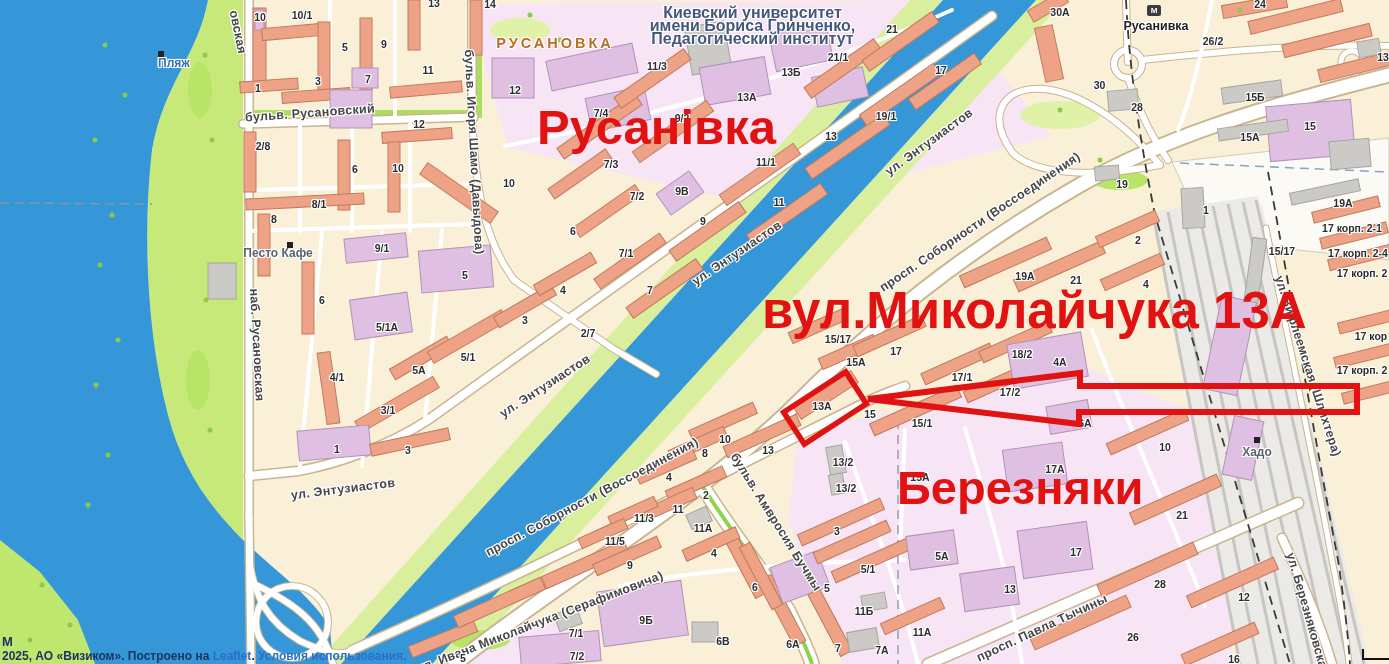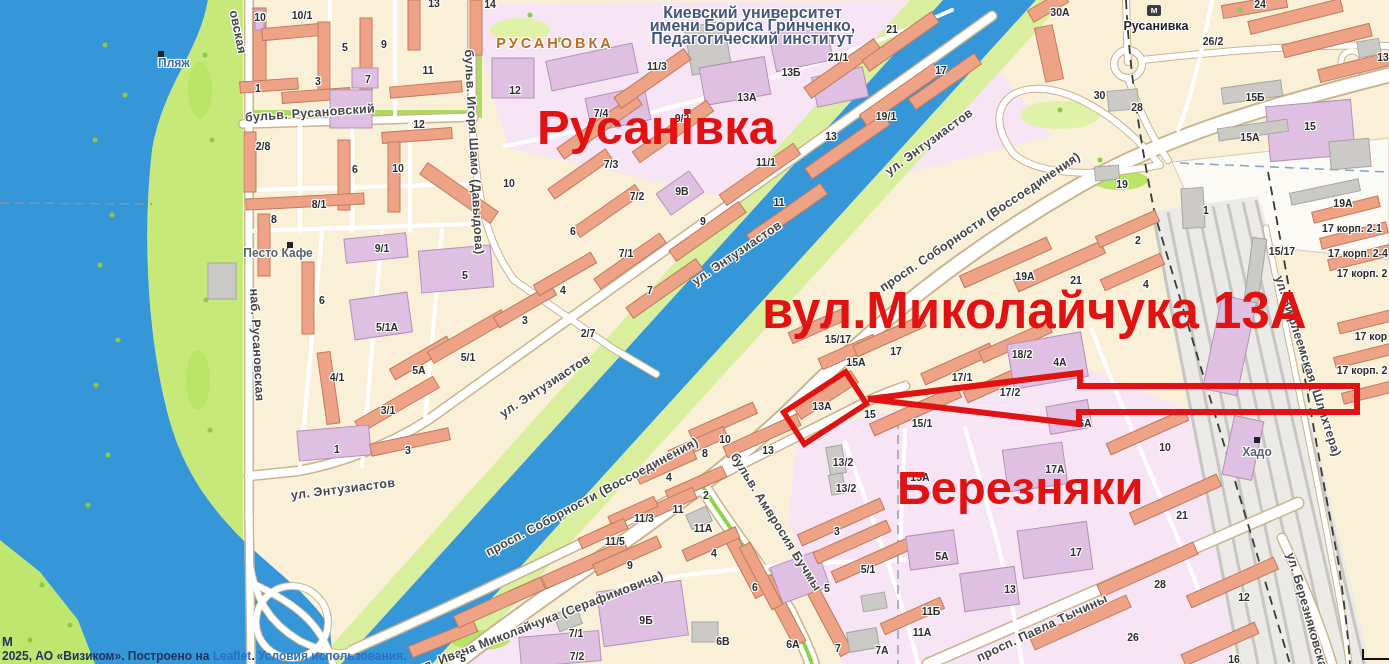--- a/index.html
+++ b/index.html
@@ -441,21 +441,21 @@
       <div class="lbl n" style="left: 576px; top: 633px; transform: translate(-50%, -50%);">7/1</div>
       <div class="lbl n" style="left: 577px; top: 656px; transform: translate(-50%, -50%);">7/2</div>
       <div class="lbl n" style="left: 646px; top: 620px; transform: translate(-50%, -50%);">9Б</div>
       <div class="lbl n" style="left: 723px; top: 641px; transform: translate(-50%, -50%);">6В</div>
       <div class="lbl n" style="left: 755px; top: 587px; transform: translate(-50%, -50%);">6</div>
       <div class="lbl n" style="left: 793px; top: 644px; transform: translate(-50%, -50%);">6А</div>
       <div class="lbl n" style="left: 827px; top: 588px; transform: translate(-50%, -50%);">5</div>
       <div class="lbl n" style="left: 868px; top: 569px; transform: translate(-50%, -50%);">5/1</div>
       <div class="lbl n" style="left: 838px; top: 648px; transform: translate(-50%, -50%);">7</div>
       <div class="lbl n" style="left: 882px; top: 650px; transform: translate(-50%, -50%);">7А</div>
-      <div class="lbl n" style="left: 931px; top: 611px; transform: translate(-50%, -50%); text-align: center;">11Б</div>
+      <div class="lbl n" style="left: 864px; top: 611px; transform: translate(-50%, -50%); text-align: center;">11Б</div>
       <div class="lbl n" style="left: 922px; top: 632px; transform: translate(-50%, -50%);">11А</div>
       <div class="lbl n" style="left: 725px; top: 439px; transform: translate(-50%, -50%);">10</div>
       <div class="lbl n" style="left: 705px; top: 453px; transform: translate(-50%, -50%);">8</div>
       <div class="lbl n" style="left: 768px; top: 450px; transform: translate(-50%, -50%);">13</div>
       <div class="lbl n" style="left: 669px; top: 477px; transform: translate(-50%, -50%);">4</div>
       <div class="lbl n" style="left: 706px; top: 495px; transform: translate(-50%, -50%);">2</div>
       <div class="lbl n" style="left: 678px; top: 509px; transform: translate(-50%, -50%);">11</div>
       <div class="lbl n" style="left: 644px; top: 518px; transform: translate(-50%, -50%);">11/3</div>
       <div class="lbl n" style="left: 615px; top: 541px; transform: translate(-50%, -50%);">11/5</div>
       <div class="lbl n" style="left: 703px; top: 528px; transform: translate(-50%, -50%);">11А</div>
@@ -486,21 +486,21 @@
       <div class="lbl n" style="left: 1234px; top: 659px; transform: translate(-50%, -50%);">16</div>
       <div class="lbl n" style="left: 1255px; top: 97px; transform: translate(-50%, -50%);">15Б</div>
       <div class="lbl n" style="left: 1310px; top: 126px; transform: translate(-50%, -50%);">15</div>
       <div class="lbl n" style="left: 1250px; top: 137px; transform: translate(-50%, -50%);">15А</div>
       <div class="lbl n" style="left: 1343px; top: 203px; transform: translate(-50%, -50%);">19А</div>
       <div class="lbl n" style="left: 1282px; top: 251px; transform: translate(-50%, -50%);">15/17</div>
       <div class="lbl n" style="left: 1383px; top: 57px; transform: translate(-50%, -50%);">13</div>
       <div class="lbl n" style="left: 1260px; top: 4px; transform: translate(-50%, -50%);">24</div>
       <div class="lbl n" style="left: 1213px; top: 41px; transform: translate(-50%, -50%);">26/2</div>
       <div class="lbl n" style="left: 1060px; top: 12px; transform: translate(-50%, -50%);">30А</div>
-      <div class="lbl n" style="left: 1077px; top: 95px; transform: translate(-50%, -50%); padding-left: 45px;">30</div>
+      <div class="lbl n" style="left: 1077px; top: 85px; transform: translate(-50%, -50%); padding-left: 45px;">30</div>
       <div class="lbl n" style="left: 1137px; top: 107px; transform: translate(-50%, -50%);">28</div>
       <div class="lbl n" style="left: 1122px; top: 184px; transform: translate(-50%, -50%);">19</div>
       <div class="lbl n" style="left: 1206px; top: 210px; transform: translate(-50%, -50%);">1</div>
       <div class="lbl n" style="left: 1138px; top: 240px; transform: translate(-50%, -50%);">2</div>
       <div class="lbl n" style="left: 1146px; top: 284px; transform: translate(-50%, -50%);">4</div>
       <div class="lbl n" style="left: 1352px; top: 228px; transform: translate(-50%, -50%);">17 корп. 2-1</div>
       <div class="lbl n" style="left: 1358px; top: 253px; transform: translate(-50%, -50%);">17 корп. 2-4</div>
       <div class="lbl n" style="left: 1362px; top: 273px; transform: translate(-50%, -50%);">17 корп. 2</div>
       <div class="lbl n" style="left: 1371px; top: 336px; transform: translate(-50%, -50%);">17 кор</div>
       <div class="lbl n" style="left: 1362px; top: 370px; transform: translate(-50%, -50%);">17 корп. 2</div>

